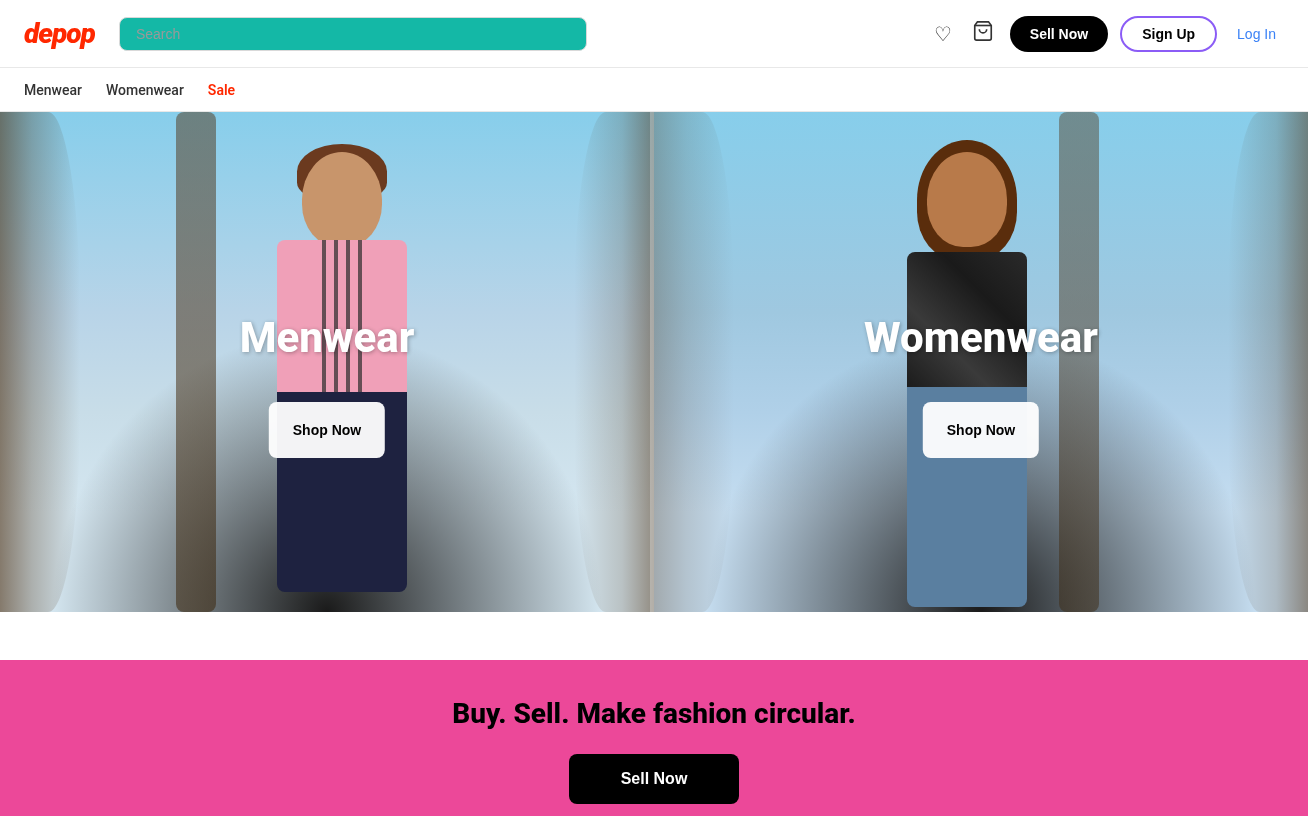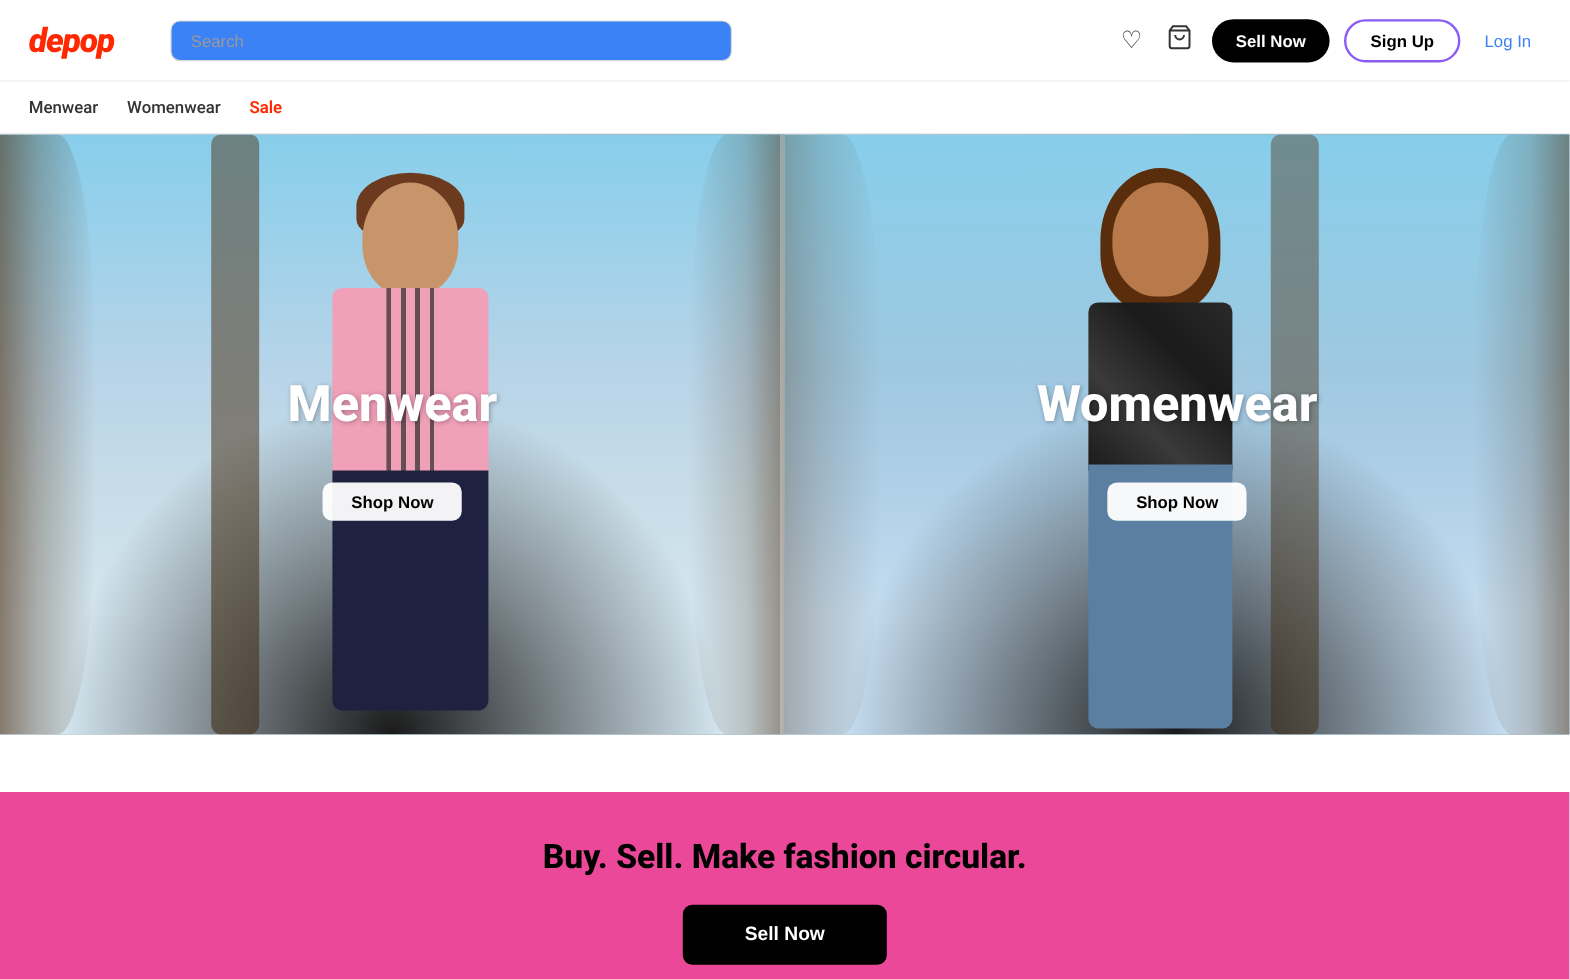--- a/index.html
+++ b/index.html
@@ -14,21 +14,20 @@
     }
 
     
     .header {
       display: flex;
       align-items: center;
       padding: 4px 24px;
       height: 68px;
       border-bottom: 1px solid #e8e8e8;
       background: #fff;
-      gap: 23px;
     }
     .logo {
       font-size: 28px;
       font-weight: 900;
       color: #ff2800;
       text-decoration: none;
       letter-spacing: -1px;
       margin-right: 24px;
       font-style: italic;
     }
@@ -38,21 +37,21 @@
       margin-right: auto;
     }
     .search-input {
       width: 100%;
       padding: 8px 16px;
       border: 1px solid #d9d9d9;
       border-radius: 8px;
       font-size: 14px;
       color: #333;
       outline: none;
-      background: #3b82f6;
+      background: #14b8a6;
     }
     .search-input::placeholder {
       color: #999;
     }
     .header-actions {
       display: flex;
       align-items: center;
       gap: 12px;
     }
     .icon-btn {
@@ -200,21 +199,21 @@
     }
     .hero-shop-btn {
       position: absolute;
       top: 58%;
       left: 50%;
       transform: translateX(-50%);
       background: rgba(255,255,255,0.95);
       color: #000;
       border: none;
       border-radius: 8px;
-      padding: 8px 24px;
+      padding: 20px 24px;
       font-size: 14px;
       font-weight: 600;
       cursor: pointer;
       white-space: nowrap;
       z-index: 10;
     }
     .divider-line {
       position: absolute;
       top: 0;
       right: 0;

